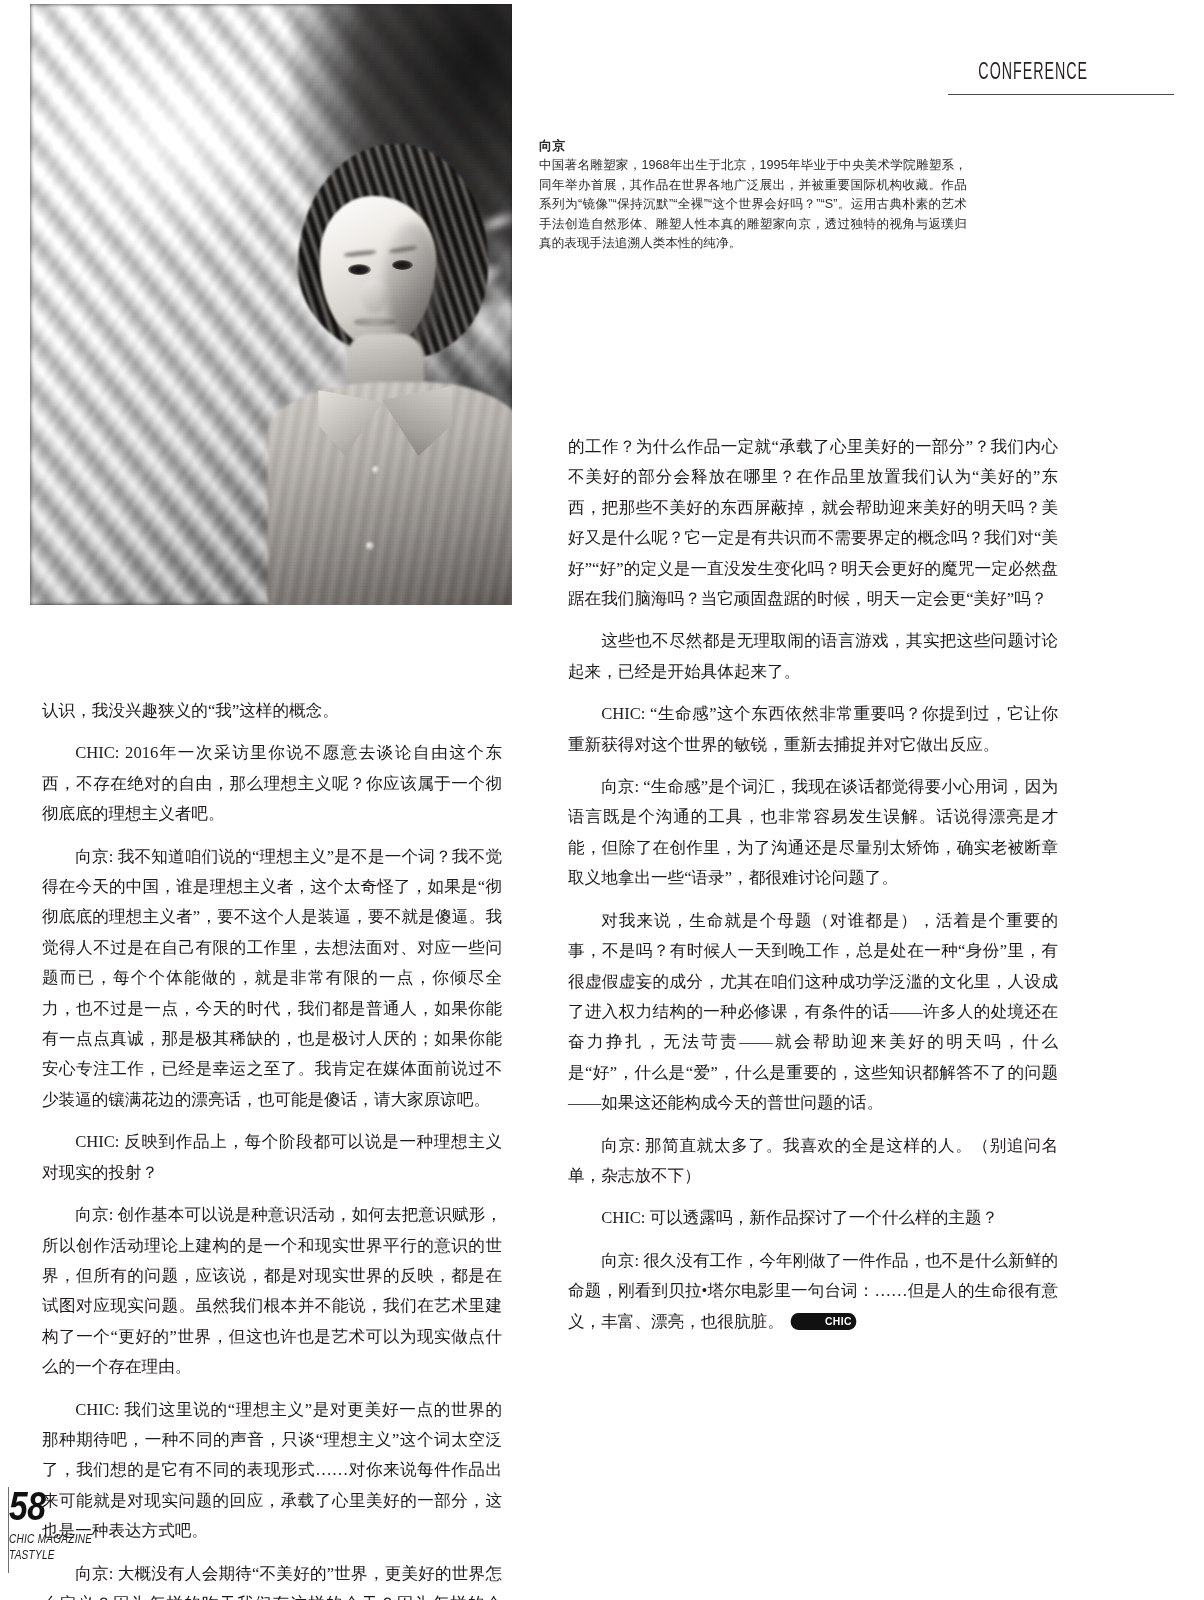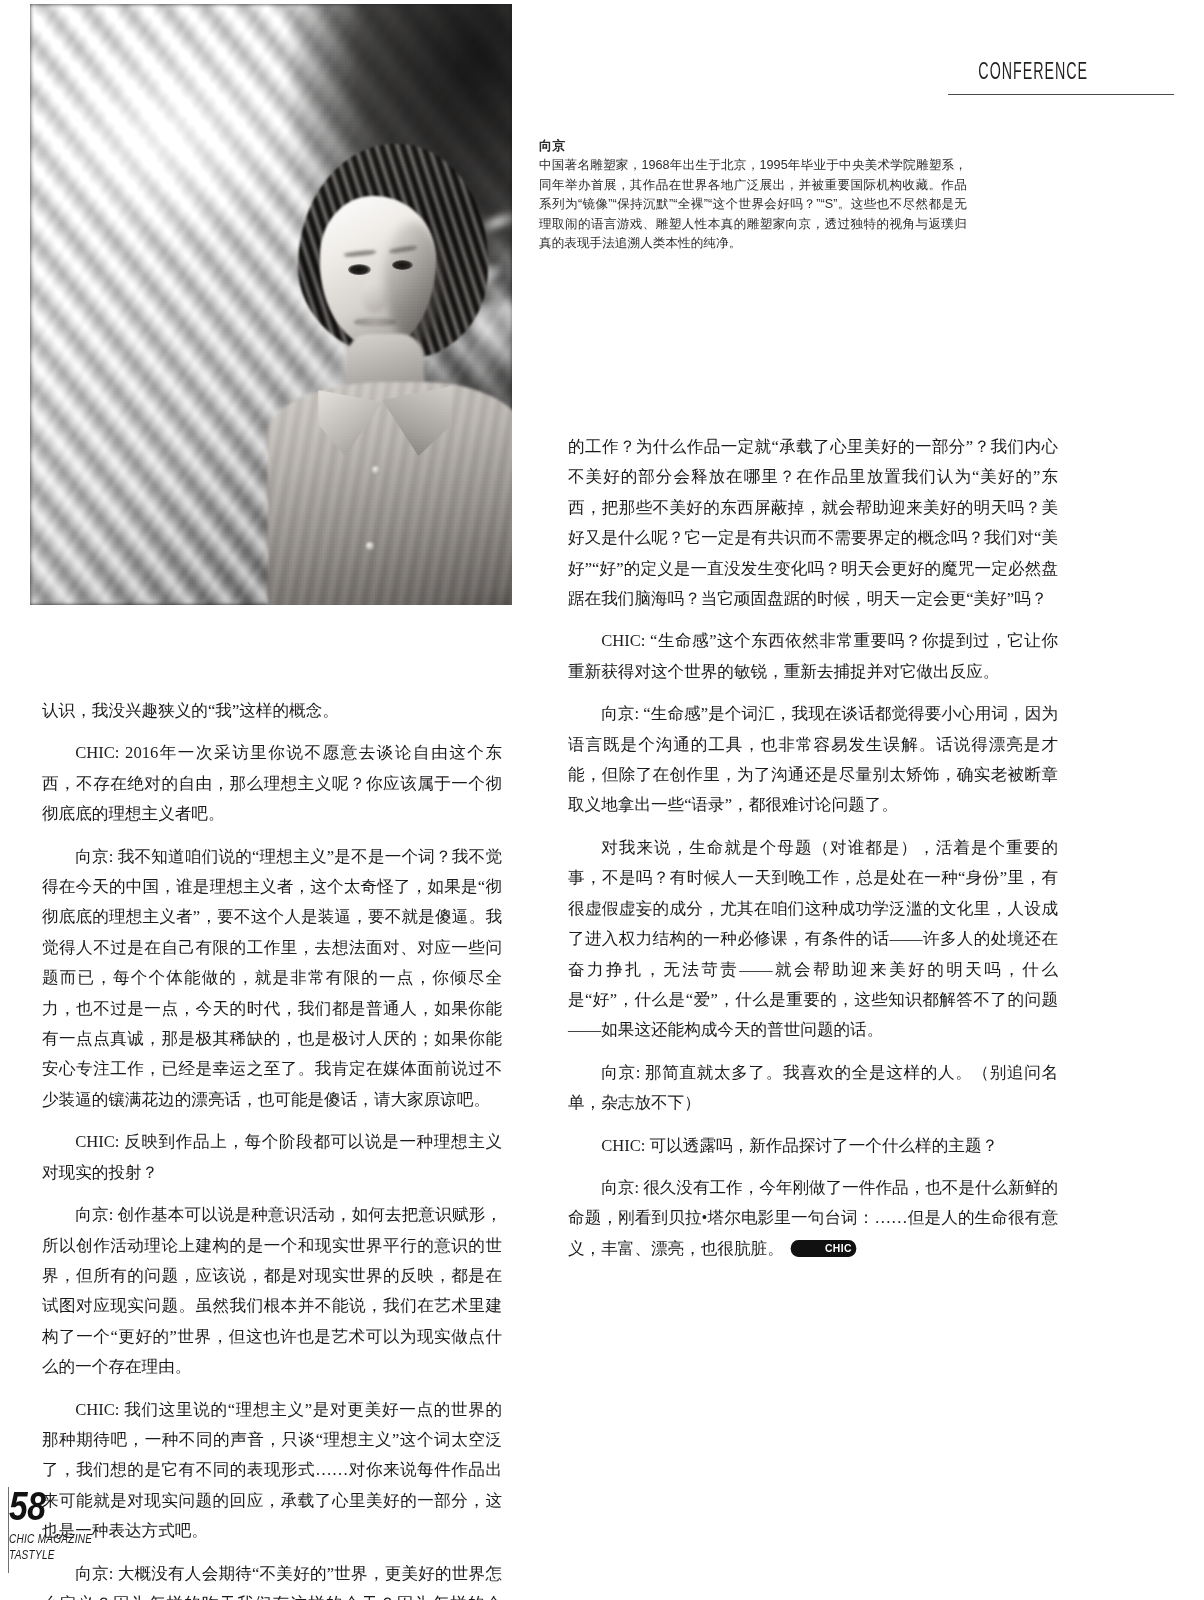--- a/index.html
+++ b/index.html
@@ -387,35 +387,36 @@
   <div class="photo-grain"></div>
 </div>
 
 <div class="section-header">
   <div class="label">CONFERENCE</div>
   <div class="rule"></div>
 </div>
 
 <div class="bio">
   <div class="bio-name">向京</div>
-  <div class="bio-text">中国著名雕塑家，1968年出生于北京，1995年毕业于中央美术学院雕塑系，同年举办首展，其作品在世界各地广泛展出，并被重要国际机构收藏。作品系列为“镜像”“保持沉默”“全裸”“这个世界会好吗？”“S”。这些也不尽然都是无理取闹的语言游戏、雕塑人性本真的雕塑家向京，透过独特的视角与返璞归真的表现手法追溯人类本性的纯净。</div>
+  <div class="bio-text">中国著名雕塑家，1968年出生于北京，1995年毕业于中央美术学院雕塑系，同年举办首展，其作品在世界各地广泛展出，并被重要国际机构收藏。作品系列为“镜像”“保持沉默”“全裸”“这个世界会好吗？”“S”。运用古典朴素的艺术手法创造自然形体、雕塑人性本真的雕塑家向京，透过独特的视角与返璞归真的表现手法追溯人类本性的纯净。</div>
 </div>
 
 <div class="col col-left">
     <p class="noindent">认识，我没兴趣狭义的“我”这样的概念。</p>
     <p><span class="speaker">CHIC: </span>2016年一次采访里你说不愿意去谈论自由这个东西，不存在绝对的自由，那么理想主义呢？你应该属于一个彻彻底底的理想主义者吧。</p>
     <p><span class="speaker">向京: </span>我不知道咱们说的“理想主义”是不是一个词？我不觉得在今天的中国，谁是理想主义者，这个太奇怪了，如果是“彻彻底底的理想主义者”，要不这个人是装逼，要不就是傻逼。我觉得人不过是在自己有限的工作里，去想法面对、对应一些问题而已，每个个体能做的，就是非常有限的一点，你倾尽全力，也不过是一点，今天的时代，我们都是普通人，如果你能有一点点真诚，那是极其稀缺的，也是极讨人厌的；如果你能安心专注工作，已经是幸运之至了。我肯定在媒体面前说过不少装逼的镶满花边的漂亮话，也可能是傻话，请大家原谅吧。</p>
     <p><span class="speaker">CHIC: </span>反映到作品上，每个阶段都可以说是一种理想主义对现实的投射？</p>
     <p><span class="speaker">向京: </span>创作基本可以说是种意识活动，如何去把意识赋形，所以创作活动理论上建构的是一个和现实世界平行的意识的世界，但所有的问题，应该说，都是对现实世界的反映，都是在试图对应现实问题。虽然我们根本并不能说，我们在艺术里建构了一个“更好的”世界，但这也许也是艺术可以为现实做点什么的一个存在理由。</p>
     <p><span class="speaker">CHIC: </span>我们这里说的“理想主义”是对更美好一点的世界的那种期待吧，一种不同的声音，只谈“理想主义”这个词太空泛了，我们想的是它有不同的表现形式……对你来说每件作品出来可能就是对现实问题的回应，承载了心里美好的一部分，这也是一种表达方式吧。</p>
     <p><span class="speaker">向京: </span>大概没有人会期待“不美好的”世界，更美好的世界怎么定义？因为怎样的昨天我们有这样的今天？因为怎样的今天，我们会迎来怎样的明天？这些问题都可以讨论。我们是不是在这个意义上定义我们</p>
   </div>
 
 <div class="col col-right">
     <p class="noindent">的工作？为什么作品一定就“承载了心里美好的一部分”？我们内心不美好的部分会释放在哪里？在作品里放置我们认为“美好的”东西，把那些不美好的东西屏蔽掉，就会帮助迎来美好的明天吗？美好又是什么呢？它一定是有共识而不需要界定的概念吗？我们对“美好”“好”的定义是一直没发生变化吗？明天会更好的魔咒一定必然盘踞在我们脑海吗？当它顽固盘踞的时候，明天一定会更“美好”吗？</p>
+    <p>这些也不尽然都是无理取闹的语言游戏，其实把这些问题讨论起来，已经是开始具体起来了。</p>
     <p><span class="speaker">CHIC: </span>“生命感”这个东西依然非常重要吗？你提到过，它让你重新获得对这个世界的敏锐，重新去捕捉并对它做出反应。</p>
     <p><span class="speaker">向京: </span>“生命感”是个词汇，我现在谈话都觉得要小心用词，因为语言既是个沟通的工具，也非常容易发生误解。话说得漂亮是才能，但除了在创作里，为了沟通还是尽量别太矫饰，确实老被断章取义地拿出一些“语录”，都很难讨论问题了。</p>
     <p>对我来说，生命就是个母题（对谁都是），活着是个重要的事，不是吗？有时候人一天到晚工作，总是处在一种“身份”里，有很虚假虚妄的成分，尤其在咱们这种成功学泛滥的文化里，人设成了进入权力结构的一种必修课，有条件的话——许多人的处境还在奋力挣扎，无法苛责——就会帮助迎来美好的明天吗，什么是“好”，什么是“爱”，什么是重要的，这些知识都解答不了的问题——如果这还能构成今天的普世问题的话。</p>
     <p><span class="speaker">向京: </span>那简直就太多了。我喜欢的全是这样的人。（别追问名单，杂志放不下）</p>
     <p><span class="speaker">CHIC: </span>可以透露吗，新作品探讨了一个什么样的主题？</p>
     <p><span class="speaker">向京: </span>很久没有工作，今年刚做了一件作品，也不是什么新鲜的命题，刚看到贝拉•塔尔电影里一句台词：……但是人的生命很有意义，丰富、漂亮，也很肮脏。<span class="endmark">CHIC</span></p>
   </div>
 
 <div class="footer">
   <div class="folio-number">58</div>

